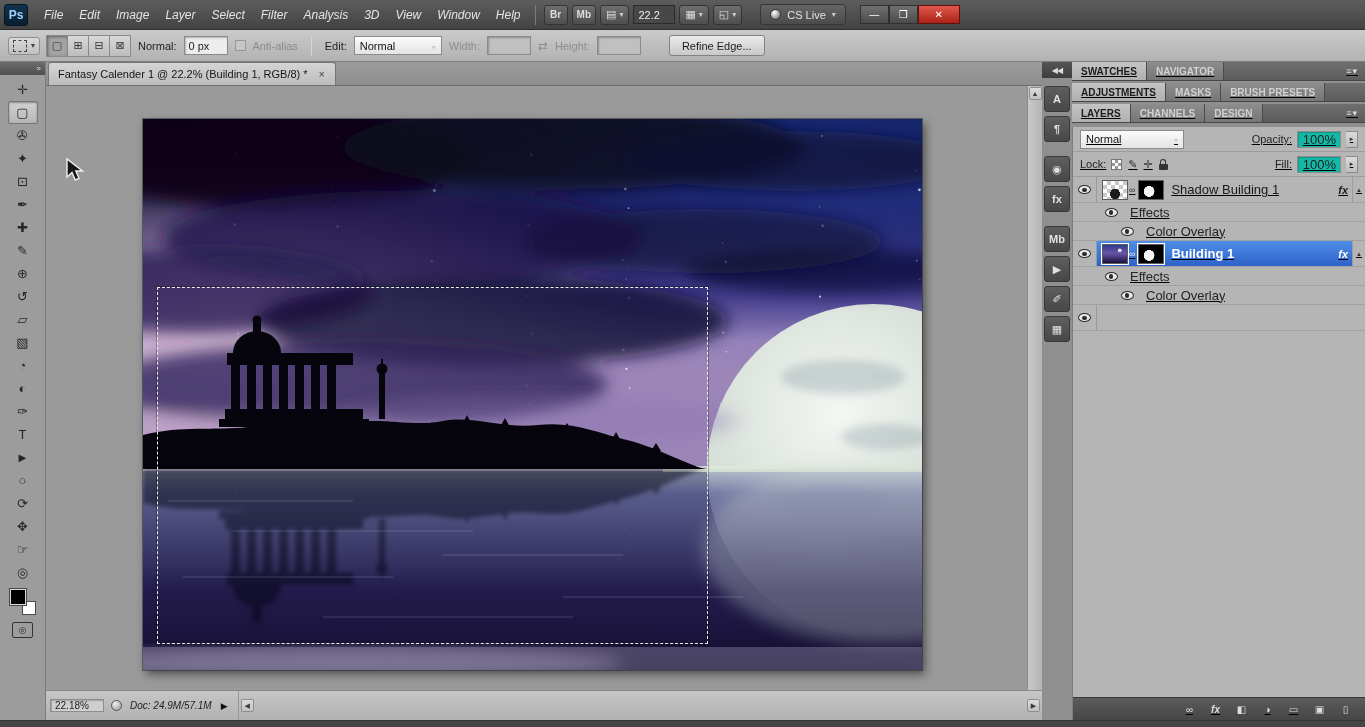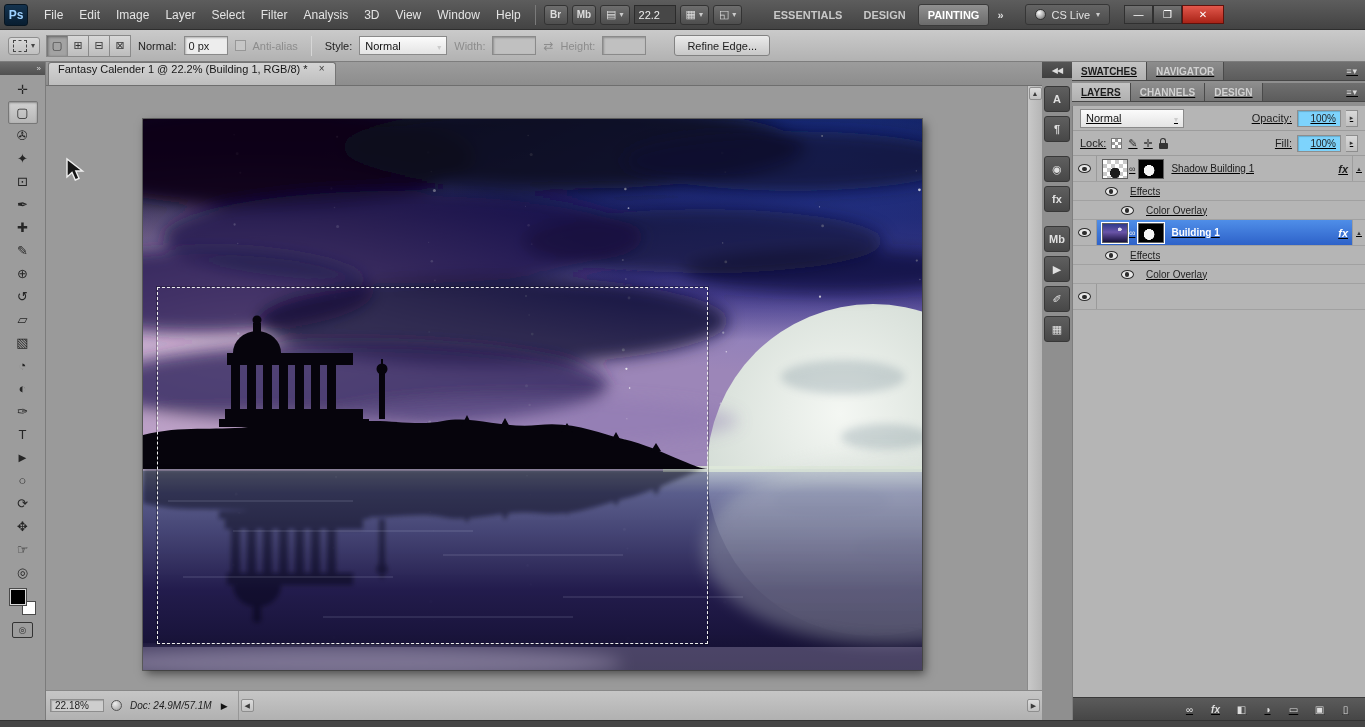--- a/index.html
+++ b/index.html
@@ -6,21 +6,21 @@
   html,body { width:1365px; height:727px; overflow:hidden; }
   body { font-family:"Liberation Sans","DejaVu Sans",sans-serif; background:#8f8f8f; position:relative; user-select:none; }
 
   
   #menubar { position:absolute; left:0; top:0; width:1365px; height:30px;
     background:linear-gradient(#5d5d5d,#434343); border-bottom:1px solid #2e2e2e;
     display:flex; align-items:center; padding:0 4px; color:#e4e4e4; font-size:12px; z-index:30; }
   .ps-logo { width:24px; height:22px; border-radius:3px; background:linear-gradient(#14334f,#081d30);
     border:1px solid #071521; color:#9fd2ff; font-weight:bold; font-size:12px;
     display:flex; align-items:center; justify-content:center; margin-right:8px; }
-  .menu-item { padding:0 8px; line-height:30px; cursor:default; }
+  .menu-item { padding:0 8px; line-height:30px; cursor:default;font-style:italic; }
   .vdiv { width:1px; height:20px; background:#2f2f2f; border-right:1px solid #7a7a7a; margin:0 6px; }
   .chip { height:20px; min-width:24px; padding:0 4px; margin:0 2px; border-radius:3px;
     background:linear-gradient(#6e6e6e,#4e4e4e); border:1px solid #333; color:#ddd;
     font-size:10px; font-weight:bold; display:flex; align-items:center; justify-content:center; }
   .iconbtn { height:20px; padding:0 5px; margin:0 2px; border-radius:3px; display:flex; align-items:center; gap:3px;
     background:linear-gradient(#6e6e6e,#4e4e4e); border:1px solid #333; color:#ddd; font-size:11px; }
   .iconbtn::after, .dd-caret::after { content:"▾"; font-size:8px; color:#ccc; }
   #zoom-combo { display:flex; align-items:center; margin:0 2px; }
   #zoom-combo input { width:42px; height:19px; background:#474747; border:1px solid #2b2b2b; color:#eee;
     font-size:11px; padding:0 4px; font-family:inherit; }
@@ -76,21 +76,21 @@
   .bgsw { position:absolute; right:1px; bottom:0; width:14px; height:14px; background:#fff; border:1px solid #4a4a4a; }
   .fgsw { position:absolute; left:1px; top:0; width:16px; height:16px; background:#000; border:1px solid #d9d9d9;
     box-shadow:0 0 0 1px #4a4a4a; }
   .qmask { width:21px; height:16px; border:1px solid #333; border-radius:2px; margin-top:7px;
     display:flex; align-items:center; justify-content:center; font-size:9px; color:#333; flex:none; }
 
   
   #docarea { position:absolute; left:46px; top:62px; right:323px; bottom:7px; background:#9a9a9a; }
   #tabbar { position:absolute; left:0; right:0; top:0; height:24px;
     background:linear-gradient(#9c9c9c,#8d8d8d); border-bottom:1px solid #6e6e6e; display:flex; align-items:flex-end; }
-  .doctab { height:23px; margin-left:2px; display:flex; align-items:flex-start; gap:9px; padding:0 9px;
+  .doctab { height:23px; margin-left:2px; display:flex; align-items:center; gap:9px; padding:0 9px;
     background:linear-gradient(#d4d4d4,#bdbdbd); border:1px solid #757575; border-bottom:none;
     border-radius:3px 3px 0 0; font-size:11px; color:#161616; }
   .tabclose { font-size:10px; color:#3c3c3c; padding:0 2px; }
   #viewport { position:absolute; left:0; right:15px; top:24px; bottom:16px; background:#9a9a9a; overflow:hidden; }
   #canvas { position:absolute; left:97px; top:33px; width:779px; height:551px;
     box-shadow:3px 4px 9px rgba(0,0,0,.5); outline:1px solid rgba(40,40,40,.5); background:#101030; }
   #canvas svg { display:block; width:100%; height:100%; }
   #marquee { position:absolute; left:14px; top:168px; width:551px; height:357px;
     border:1px dashed #efefef; box-shadow:0 0 0 1px rgba(0,0,0,.25); pointer-events:none; }
   #cursor { position:absolute; left:17px; top:70px; width:26px; height:26px; z-index:5; }
@@ -129,23 +129,23 @@
   .ptab { display:flex; align-items:center; padding:0 9px; border-right:1px solid #4a4a4a;
     background:linear-gradient(#8d8d8d,#767676); white-space:nowrap; }
   .ptab.active { background:linear-gradient(#c4c4c4,#b0b0b0); color:#1c1c1c; }
   .tabmenu { margin-left:auto; display:flex; align-items:center; padding:0 7px; color:#ddd; font-size:9px; }
   .tabmenu::after { content:"≡▾"; letter-spacing:1px; }
 
   #layerspanel { flex:1; display:flex; flex-direction:column; background:#b5b5b5; border-left:1px solid #7e7e7e; overflow:hidden; }
   .lctrl { height:25px; display:flex; align-items:center; gap:5px; padding:0 7px;
     border-bottom:1px solid #9c9c9c; font-size:11px; color:#1f1f1f; flex:none; }
   .blend-dd { width:104px; }
-  .vbox { width:44px; height:17px; background:#7dd3fc; border:1px solid #8d8d8d;
+  .vbox { width:44px; height:17px; background:#14b8a6; border:1px solid #8d8d8d;
     box-shadow:inset 1px 1px 1px rgba(0,0,0,.18); display:flex; align-items:center; justify-content:flex-end;
-    padding:0 4px; font-size:10px; }
+    padding:0 4px; font-size:13px; }
   .varrow { width:12px; height:17px; border:1px solid #8d8d8d; border-left:none;
     background:linear-gradient(#dadada,#bfbfbf); display:flex; align-items:center; justify-content:center;
     font-size:7px; color:#333; }
   .varrow::after { content:"▸"; }
   .lockgrp { display:flex; align-items:center; gap:6px; margin-right:4px; }
   .mini-checker { width:11px; height:11px; border:1px solid #777;
     background-color:#fff;
     background-image:linear-gradient(45deg,#999 25%,transparent 25%,transparent 75%,#999 75%),
                      linear-gradient(45deg,#999 25%,transparent 25%,transparent 75%,#999 75%);
     background-size:6px 6px; background-position:0 0,3px 3px; }
@@ -172,21 +172,21 @@
       linear-gradient(45deg,#c9c9c9 25%,transparent 25%,transparent 75%,#c9c9c9 75%);
     background-size:100% 100%, 8px 8px, 8px 8px; background-position:0 0, 0 0, 4px 4px; }
   .thumb.maskdark { background:#000;
     background-image:radial-gradient(circle at 42% 58%, #f4f4f4 0 30%, transparent 32%); }
   .thumb.imgthumb { background:linear-gradient(180deg,#2e3a8c 0%,#6a55a8 45%,#18123c 100%);
     background-image:radial-gradient(circle at 70% 30%, rgba(255,255,255,.8) 0 8%, transparent 10%),
       linear-gradient(180deg,#2e3a8c 0%,#6a55a8 45%,#18123c 100%); }
   .thumb.bgthumb { background:linear-gradient(180deg,#262a68 0%,#6a4f9e 40%,#c8a6c6 55%,#201c46 100%); }
   .linkicon { font-size:9px; color:#2f2f2f; margin:0 1px; flex:none; }
   .lrow.selected .linkicon { color:#eaeaea; }
-  .lname { font-size:10px; color:#191919; margin-left:7px; white-space:nowrap; overflow:hidden; }
+  .lname { font-size:13px; color:#191919; margin-left:7px; white-space:nowrap; overflow:hidden; }
   .lrow.selected .lname { color:#fff; font-weight:bold; }
   .fxwrap { margin-left:auto; display:flex; align-items:center; gap:4px; padding-right:4px; }
   .fxtext { font-size:11px; font-weight:bold; font-style:italic; color:#222; }
   .lrow.selected .fxtext { color:#fff; }
   .rowchev { align-self:stretch; width:13px; border-left:1px solid #9d9d9d; background:#b5b5b5;
     display:flex; align-items:center; justify-content:center; font-size:6px; color:#333; flex:none; }
   .rowchev::after { content:"▲"; }
   .subeye { width:24px; display:flex; align-items:center; justify-content:center; flex:none; }
   .indent1 { margin-left:26px; } .indent2 { margin-left:42px; }
   .sub .lname { color:#242424; }
@@ -226,26 +226,20 @@
     </button>
   <div id="zoom-combo">
     <input value="22.2" style="">
   </div>
   <button class="iconbtn">
       <span>▦</span>
     </button>
   <button class="iconbtn">
       <span>◱</span>
     </button>
-  <div id="workspaces">
-    <span class="ws">ESSENTIALS</span>
-    <span class="ws">DESIGN</span>
-    <span class="ws active">PAINTING</span>
-    <span class="ws-overflow">»</span>
-  </div>
   <div id="cslive">
     <span class="orb"></span>
     <span>CS Live</span>
   </div>
   <div id="winbtns">
     <span class="winbtn">—</span>
     <span class="winbtn">❐</span>
     <span class="winbtn close">✕</span>
   </div>
 </header>
@@ -258,21 +252,21 @@
     <span class="modebtn active">▢</span>
     <span class="modebtn">⊞</span>
     <span class="modebtn">⊟</span>
     <span class="modebtn">⊠</span>
   </div>
   <span>Normal:</span>
   <input class="opt-field" value="0 px" style="">
   <span class="cbx"></span>
   <span class="dim">Anti-alias</span>
   <span class="vdiv" style="background:#8e8e8e;border-right-color:#d6d6d6"></span>
-  <span>Style:</span>
+  <span>Edit:</span>
   <div class="dd">
     <span>Normal</span>
     <span class="dd-caret"></span>
   </div>
   <span class="dim">Width:</span>
   <input class="opt-field disabled" disabled="" style="">
   <span class="swap-icon">⇄</span>
   <span class="dim">Height:</span>
   <input class="opt-field disabled" disabled="" style="">
   <span style="width:14px"></span>
@@ -574,20 +568,25 @@
     <span class="dockicon">✐</span>
     <span class="dockicon">▦</span>
   </div>
 
   <div id="panelcol">
     <div class="tabbar">
       <span class="ptab active">SWATCHES</span>
       <span class="ptab">NAVIGATOR</span>
       <span class="tabmenu"></span>
     </div>
+    <div class="tabbar">
+      <span class="ptab active">ADJUSTMENTS</span>
+      <span class="ptab">MASKS</span>
+      <span class="ptab">BRUSH PRESETS</span>
+    </div>
     <div class="tabbar" style="margin-bottom:4px">
       <span class="ptab active">LAYERS</span>
       <span class="ptab">CHANNELS</span>
       <span class="ptab">DESIGN</span>
       <span class="tabmenu"></span>
     </div>
 
     <div id="layerspanel">
       <div class="lctrl">
         <div class="dd blend-dd">

